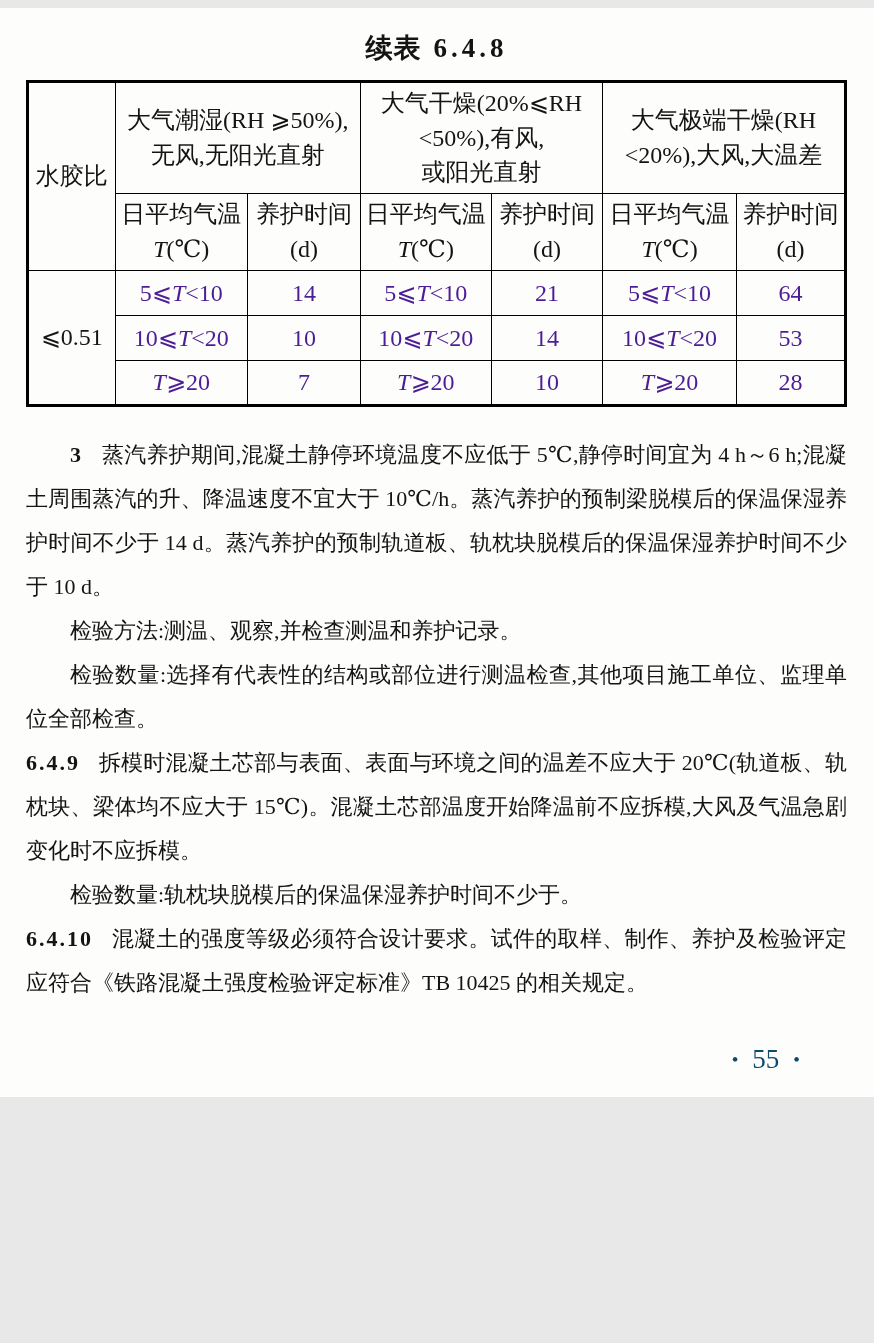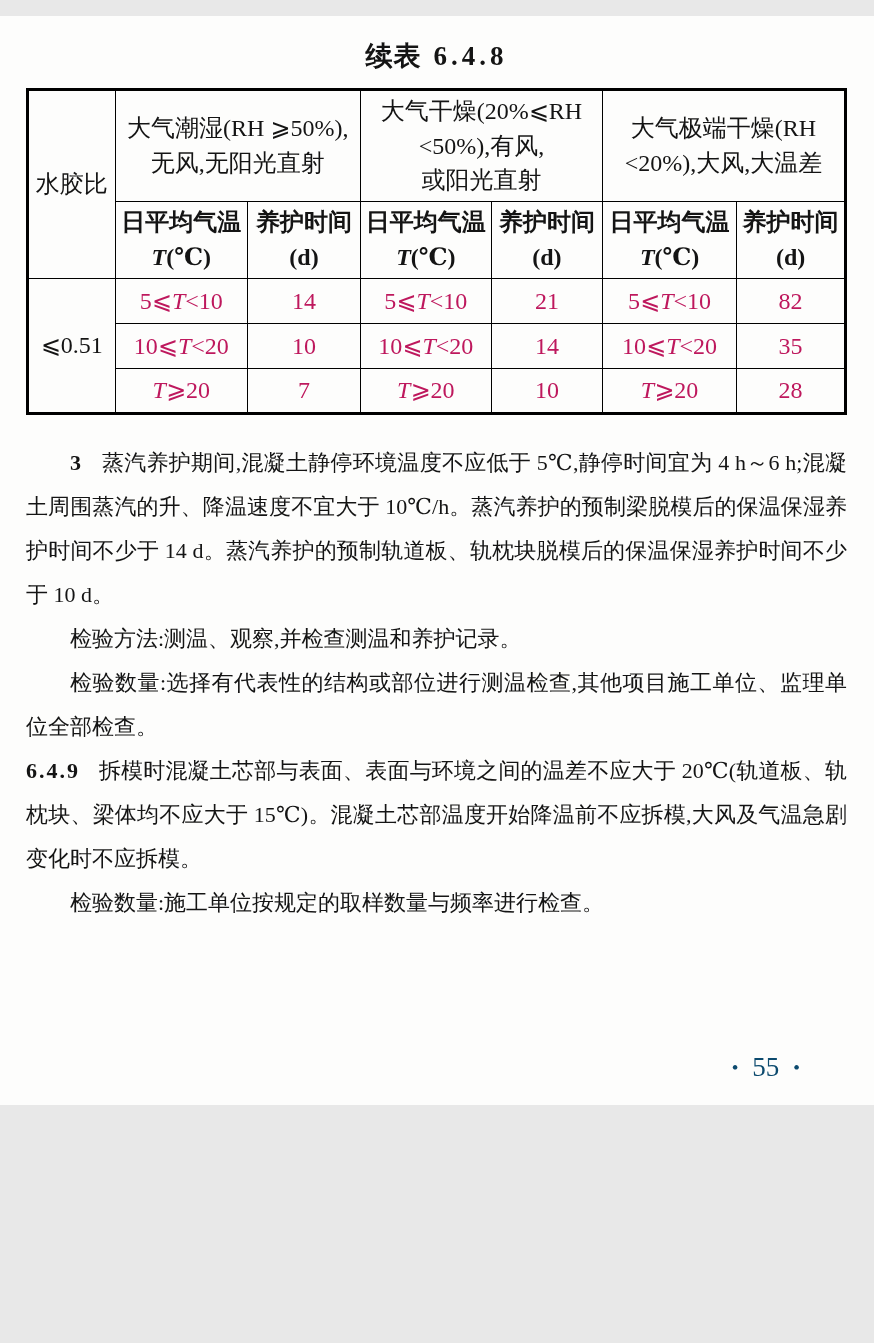--- a/index.html
+++ b/index.html
@@ -1,19 +1,19 @@
 <!DOCTYPE html>
 <html><head>
 <meta charset="utf-8">
 <style>
   * { box-sizing: border-box; }
   html,body { margin:0; padding:0; background:#e8e8e8; }
   .page {
     width:874px; height:1089px;
-    margin:16px auto;
+    margin:8px auto;
     background:#fdfdfc;
     color:#141414;
     font-family:"Liberation Serif","DejaVu Serif","DejaVu Sans",serif;
     position:relative;
     padding:18px 27px 0 26px;
     overflow:hidden;
   }
   
   .caption {
     text-align:center;
@@ -32,28 +32,28 @@
   }
   table.spec td {
     border:1.5px solid #000;
     text-align:center;
     vertical-align:middle;
     padding:0 2px;
     font-size:24px;
     line-height:1.45;
   }
   tr.r-group { height:112px; }
-  tr.r-sub   { height:77px;font-weight:bold; }
+  tr.r-sub   { height:77px; }
   tr.r-data  { height:45px; }
   .corner-cell { font-size:25px; }
   .group-title { white-space:pre-line; font-size:25px; line-height:1.52; }
   .sub-line { display:block; }
   .t-sym { font-style:italic; font-family:"Liberation Serif","DejaVu Serif",serif; }
   .ratio-cell { font-size:25px; }
-  .range-cell, .val-cell { font-size:24px; color:#be185d; }
+  .range-cell, .val-cell { font-size:24px; color:#4c1d95; }
   
   .doc-body {
     margin-top:26px;
     font-size:22px;
     line-height:44px;
     text-align:justify;
   }
   .para { margin:0; }
   .para.indent { text-indent:2em; }
   .clause-num {
@@ -131,46 +131,47 @@
           <span class="sub-line">(d)</span>
         </td>
       </tr>
       <tr class="r-data">
         <td rowspan="3" class="ratio-cell">⩽0.51</td>
         <td class="range-cell"><span>5⩽</span><i class="t-sym">T</i><span>&lt;10</span></td>
         <td class="val-cell">14</td>
         <td class="range-cell"><span>5⩽</span><i class="t-sym">T</i><span>&lt;10</span></td>
         <td class="val-cell">21</td>
         <td class="range-cell"><span>5⩽</span><i class="t-sym">T</i><span>&lt;10</span></td>
-        <td class="val-cell">82</td>
+        <td class="val-cell">64</td>
       </tr>
       <tr class="r-data">
         <td class="range-cell"><span>10⩽</span><i class="t-sym">T</i><span>&lt;20</span></td>
         <td class="val-cell">10</td>
         <td class="range-cell"><span>10⩽</span><i class="t-sym">T</i><span>&lt;20</span></td>
         <td class="val-cell">14</td>
         <td class="range-cell"><span>10⩽</span><i class="t-sym">T</i><span>&lt;20</span></td>
-        <td class="val-cell">35</td>
+        <td class="val-cell">53</td>
       </tr>
       <tr class="r-data">
         <td class="range-cell"><span></span><i class="t-sym">T</i><span>⩾20</span></td>
         <td class="val-cell">7</td>
         <td class="range-cell"><span></span><i class="t-sym">T</i><span>⩾20</span></td>
         <td class="val-cell">10</td>
         <td class="range-cell"><span></span><i class="t-sym">T</i><span>⩾20</span></td>
         <td class="val-cell">28</td>
       </tr>
     </tbody>
   </table>
 
   <div class="doc-body">
     <p class="para indent"><b class="clause-num">3</b><span>蒸汽养护期间,混凝土静停环境温度不应低于 5℃,静停时间宜为 4 h～6 h;混凝土周围蒸汽的升、降温速度不宜大于 10℃/h。蒸汽养护的预制梁脱模后的保温保湿养护时间不少于 14 d。蒸汽养护的预制轨道板、轨枕块脱模后的保温保湿养护时间不少于 10 d。</span></p>
     <p class="para indent"><span>检验方法:测温、观察,并检查测温和养护记录。</span></p>
     <p class="para indent"><span>检验数量:选择有代表性的结构或部位进行测温检查,其他项目施工单位、监理单位全部检查。</span></p>
     <p class="para"><b class="clause-num">6.4.9</b><span>拆模时混凝土芯部与表面、表面与环境之间的温差不应大于 20℃(轨道板、轨枕块、梁体均不应大于 15℃)。混凝土芯部温度开始降温前不应拆模,大风及气温急剧变化时不应拆模。</span></p>
-    <p class="para indent"><span>检验数量:施工单位按规定的取样数量与频率进行检查。</span></p>
+    <p class="para indent"><span>检验数量:轨枕块脱模后的保温保湿养护时间不少于。</span></p>
+    <p class="para"><b class="clause-num">6.4.10</b><span>混凝土的强度等级必须符合设计要求。试件的取样、制作、养护及检验评定应符合《铁路混凝土强度检验评定标准》TB 10425 的相关规定。</span></p>
   </div>
 
   <div class="footer">
     <span class="dot">•</span><span>55</span><span class="dot">•</span>
   </div>
 
 </div>
 
 </body></html>

